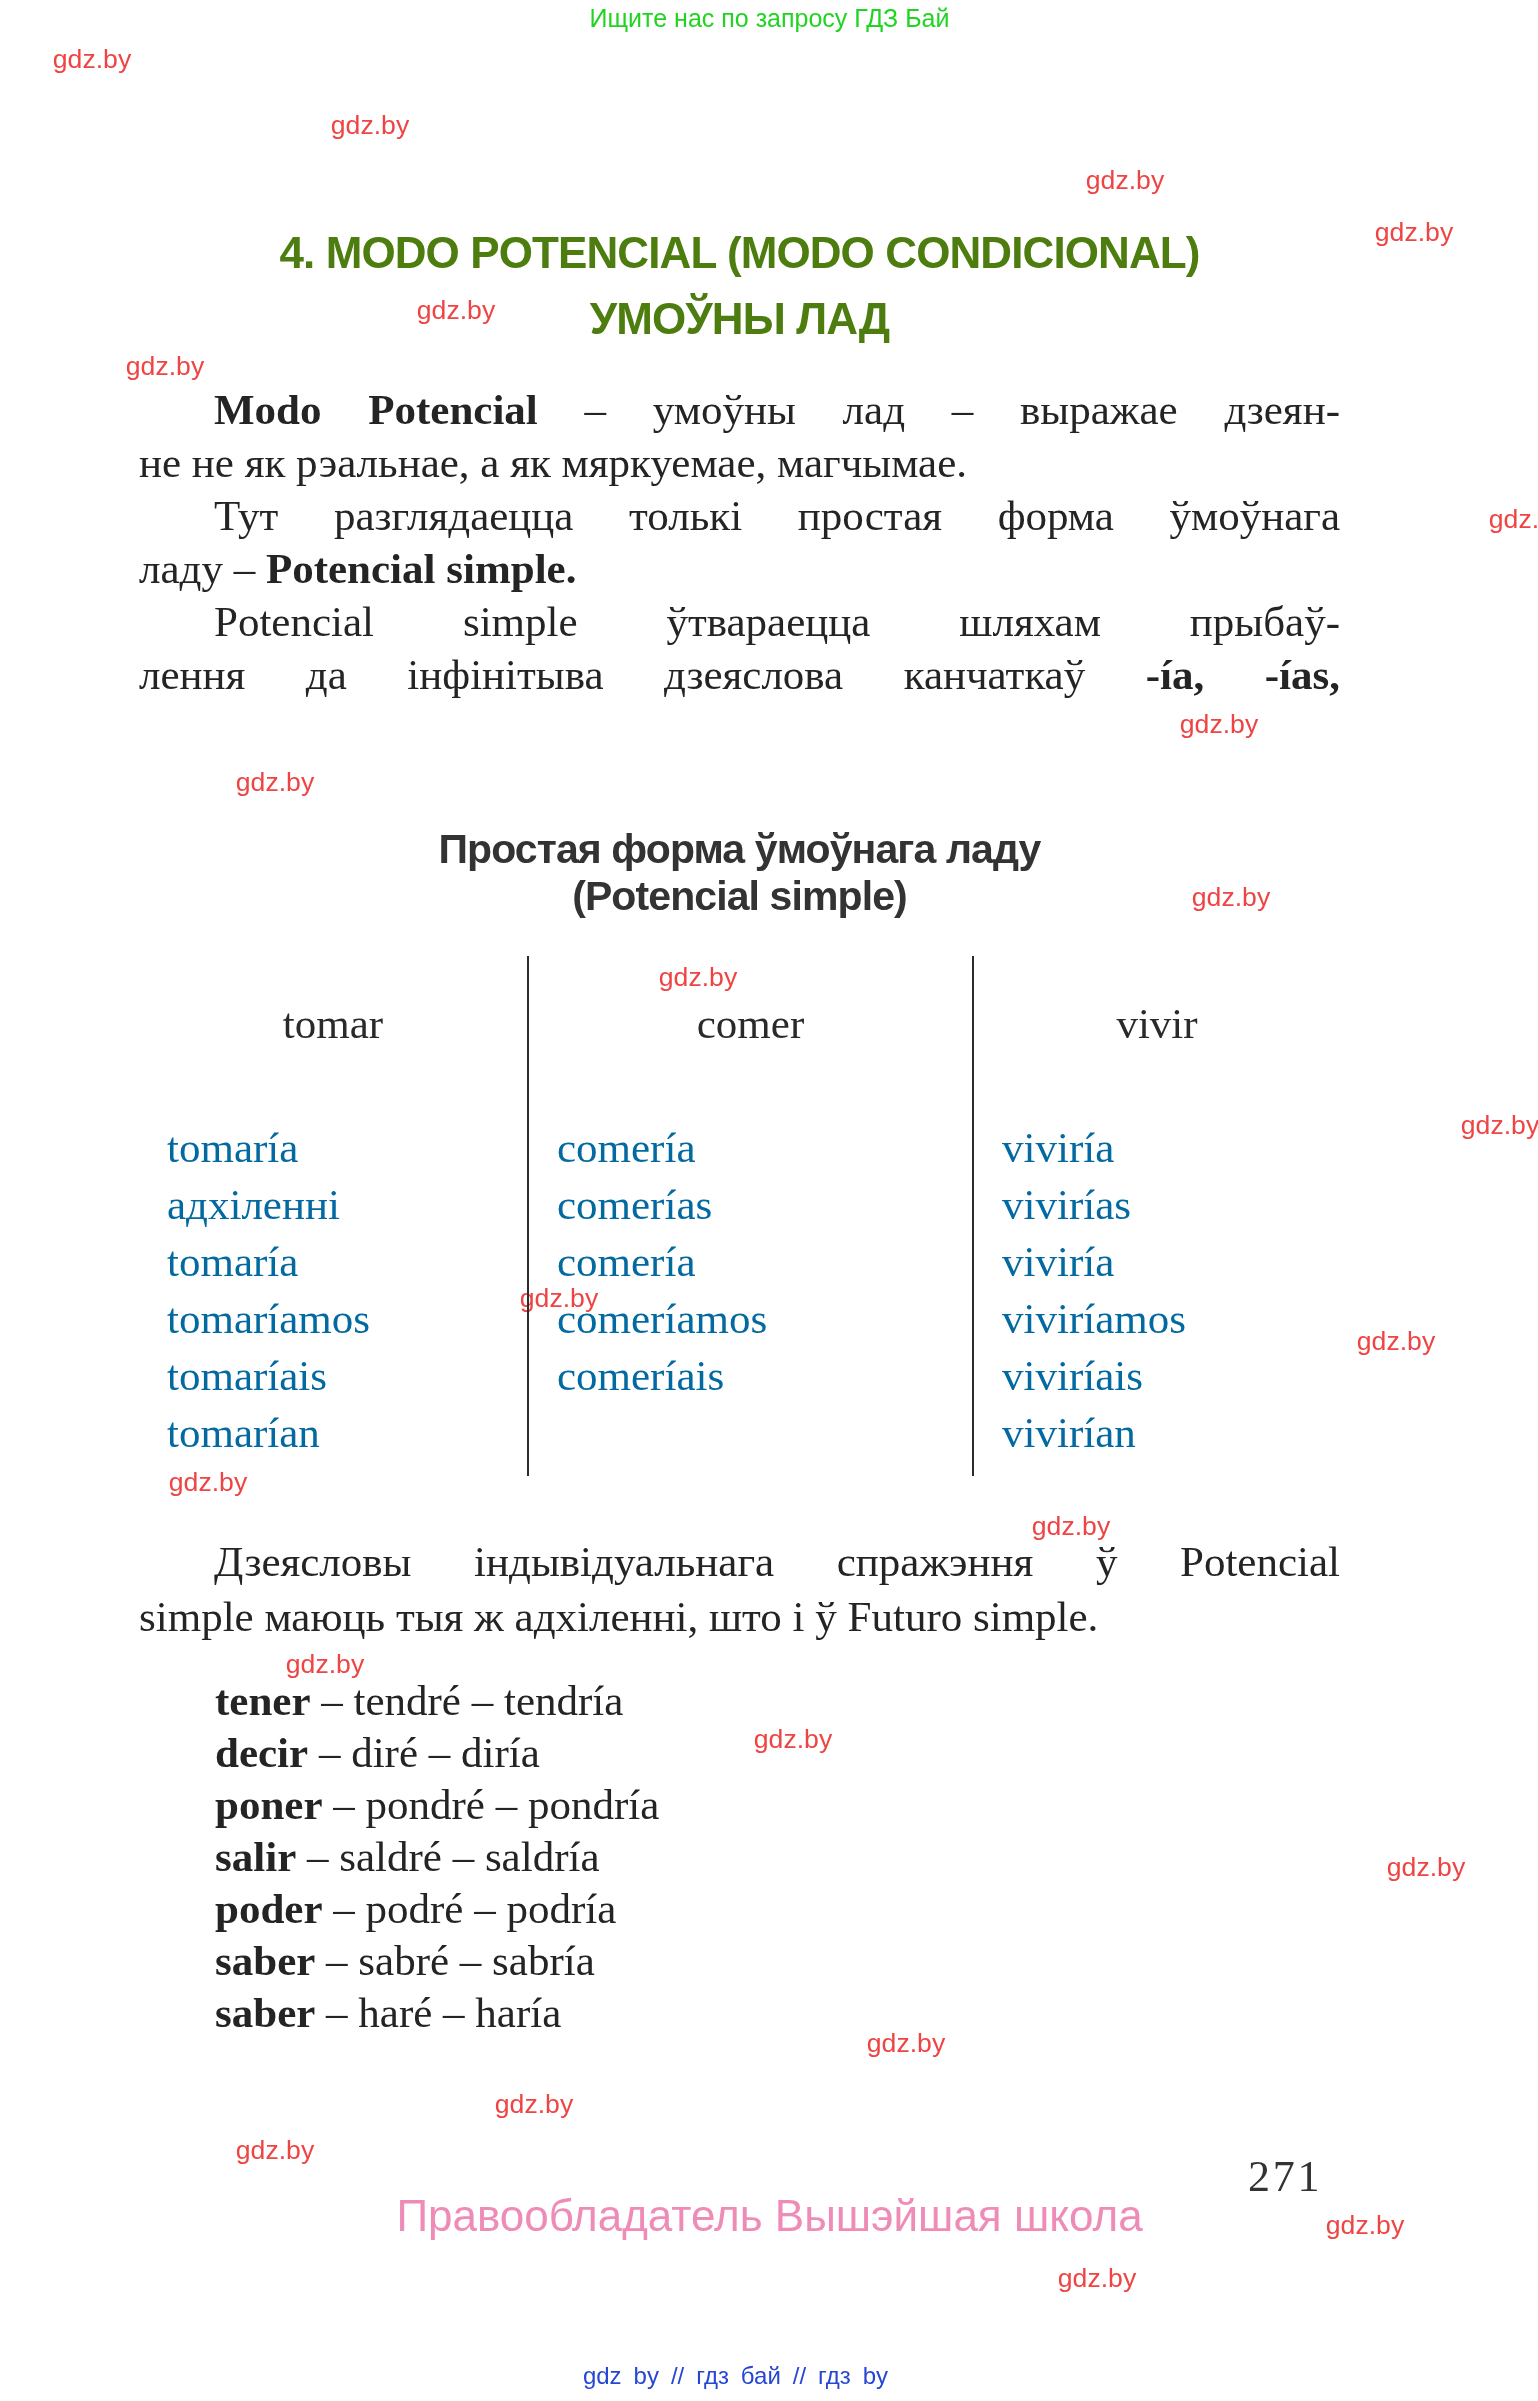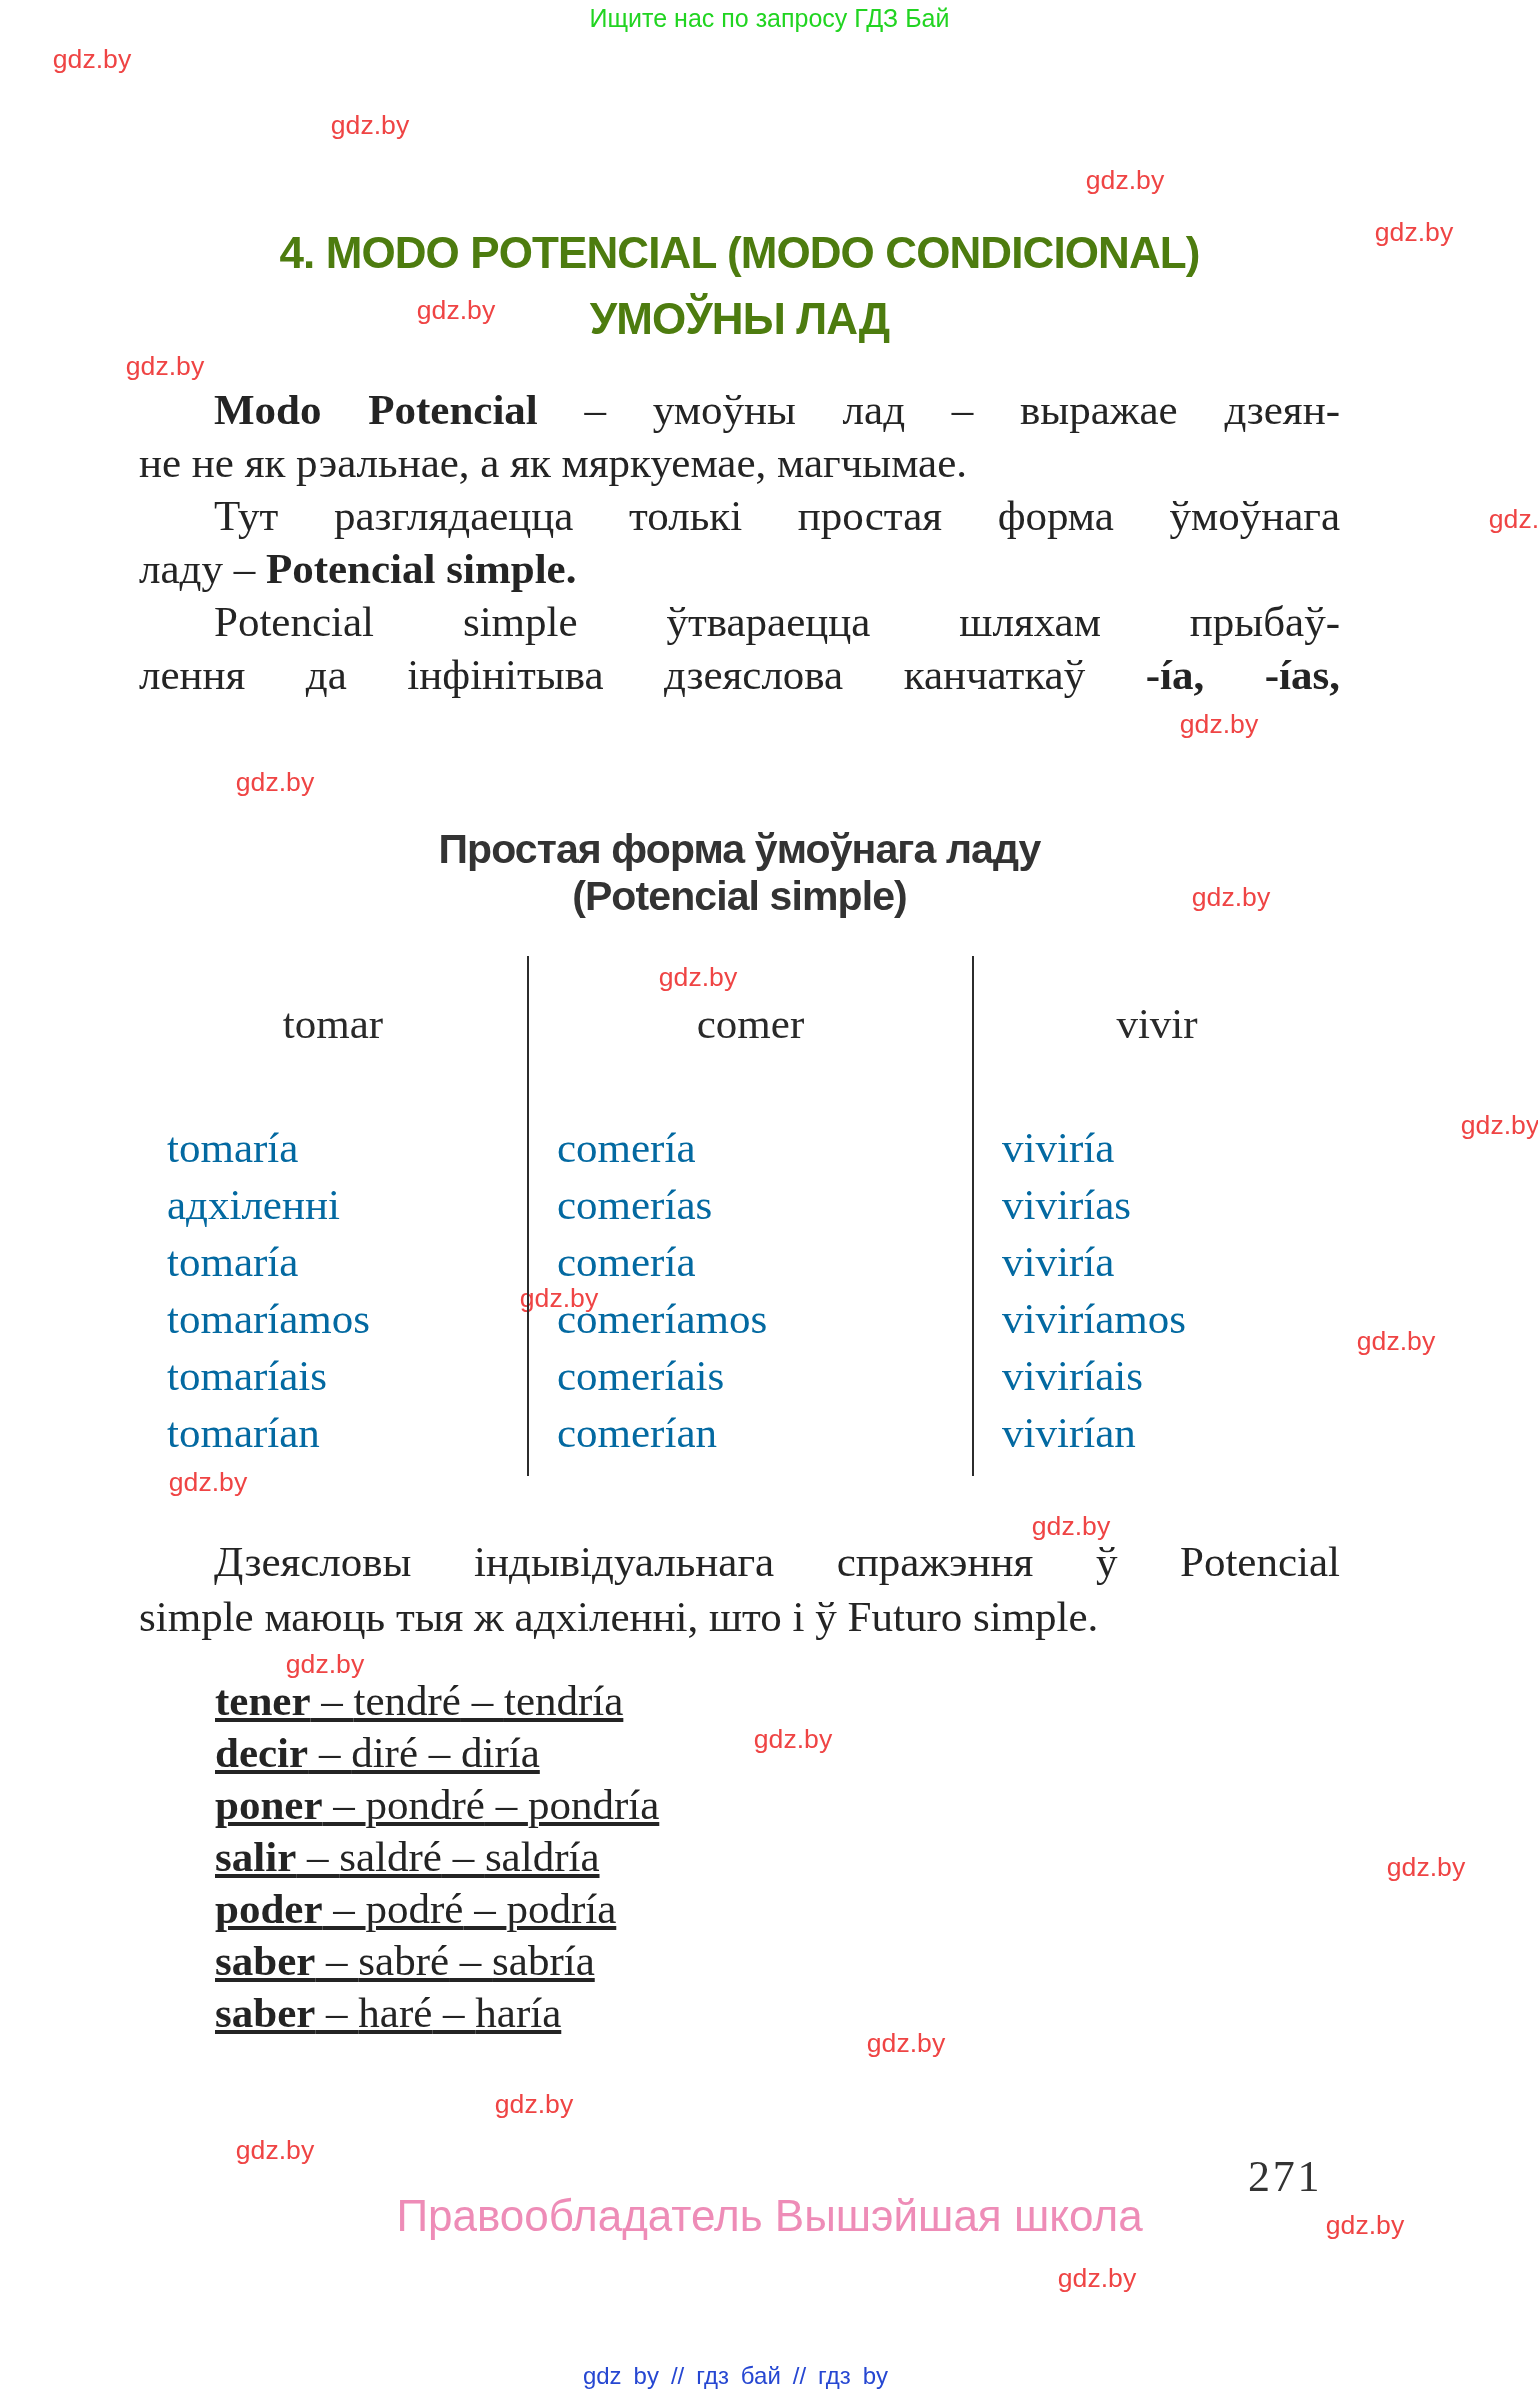--- a/index.html
+++ b/index.html
@@ -63,21 +63,21 @@
     height:43px; padding-top:43px;
     text-align:center; font-size:43px; color:#2a2a2a;
   }
   .forms { padding-top:77px; }
   .form {
     line-height:57px; padding-left:28px;
     font-size:43px; color:#0369a1; white-space:nowrap;
   }
   .verb-list {
     position:absolute; top:1675px; left:215px;
-    font-size:43px; line-height:52px; color:#242424;text-decoration:underline;
+    font-size:43px; line-height:52px; color:#242424;
   }
   .vrow { white-space:nowrap; }
   .page-number {
     position:absolute; top:2151px; left:1248px;
     font-size:44px; letter-spacing:2.7px; color:#333333;
   }
   .pink-footer {
     position:absolute; top:2191px; left:0; width:100%;
     text-align:center;
     font-family:"Liberation Sans", sans-serif;
@@ -154,21 +154,20 @@
       </div>
     </div>
     <div class="col col-2">
       <div class="col-header">comer</div>
       <div class="forms">
         <div class="form">comería</div>
         <div class="form">comerías</div>
         <div class="form">comería</div>
         <div class="form">comeríamos</div>
         <div class="form">comeríais</div>
-        <div class="form">comerían</div>
       </div>
     </div>
     <div class="col col-3">
       <div class="col-header">vivir</div>
       <div class="forms">
         <div class="form">viviría</div>
         <div class="form">vivirías</div>
         <div class="form">viviría</div>
         <div class="form">viviríamos</div>
         <div class="form">viviríais</div>

